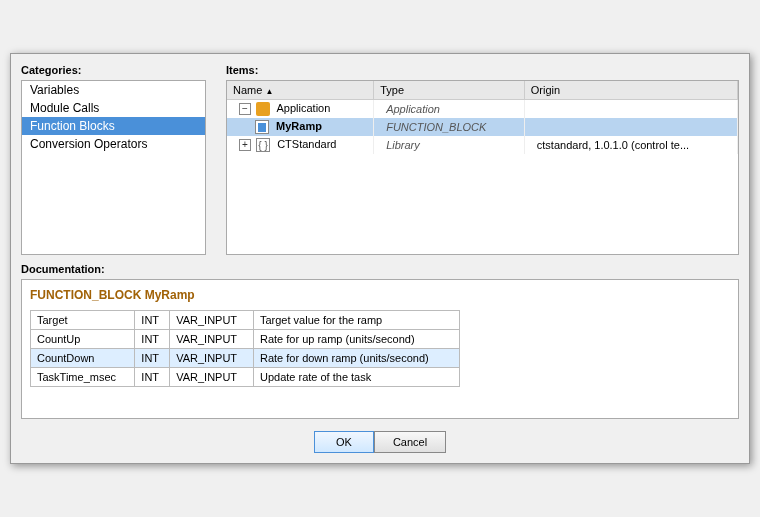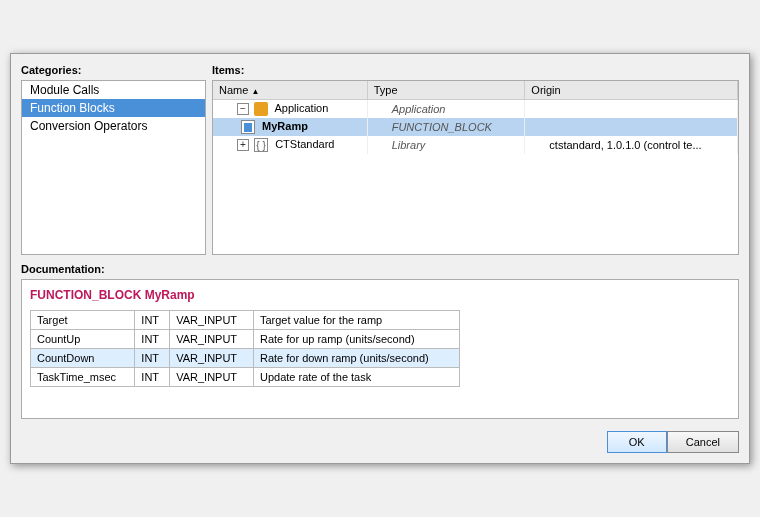--- a/index.html
+++ b/index.html
@@ -41,21 +41,21 @@
       display: flex;
       align-items: center;
       justify-content: center;
       font-weight: bold;
     }
     .dialog-body {
       padding: 10px;
     }
     .top-section {
       display: flex;
-      gap: 6px;
+      gap: 20px;
       margin-bottom: 8px;
     }
     .categories-panel {
       width: 185px;
       flex-shrink: 0;
     }
     .panel-label {
       font-size: 11px;
       font-weight: bold;
       margin-bottom: 4px;
@@ -102,21 +102,21 @@
       font-size: 11px;
       color: #000;
     }
     .items-table tbody tr {
       cursor: pointer;
     }
     .items-table tbody tr.selected-row {
       background: #b8d4f0;
     }
     .items-table td {
-      padding: 2px 24px;
+      padding: 2px 12px;
       font-size: 11px;
       border-right: 1px solid #eee;
     }
     .type-italic {
       font-style: italic;
       color: #555;
     }
     .expand-icon {
       display: inline-block;
       width: 12px;
@@ -165,38 +165,38 @@
       background: white;
       height: 140px;
       overflow-y: scroll;
       padding: 8px;
       position: relative;
     }
     .doc-title {
       font-size: 12px;
       font-weight: bold;
       margin-bottom: 8px;
-      color: #be185d;
+      color: #a16207;
     }
     .doc-table {
       border-collapse: collapse;
       width: 430px;
       font-size: 11px;
     }
     .doc-table td {
       border: 1px solid #bbb;
       padding: 3px 6px;
       color: #000;
     }
     .doc-table tr.highlighted td {
       background: #ddeeff;
     }
     .bottom-buttons {
       display: flex;
-      justify-content: flex-end;
+      justify-content: center;
       gap: 0;
       padding-top: 4px;
     }
     .btn {
       padding: 4px 18px;
       font-size: 11px;
       border: 1px solid #888;
       background: linear-gradient(to bottom, #f8f8f8, #e0e0e0);
       cursor: pointer;
       min-width: 60px;
@@ -268,20 +268,21 @@
 <div class="dialog">
 
 
   <div class="dialog-body">
 
     <div class="top-section">
 
       <div class="categories-panel">
         <div class="panel-label">Categories:</div>
         <div class="list-box">
+          <div class="list-item">Variables</div>
           <div class="list-item">Module Calls</div>
           <div class="list-item selected">Function Blocks</div>
           <div class="list-item">Conversion Operators</div>
         </div>
       </div>
 
       <div class="items-panel">
         <div class="panel-label">Items:</div>
         <div class="items-table-container">
           <table class="items-table">

